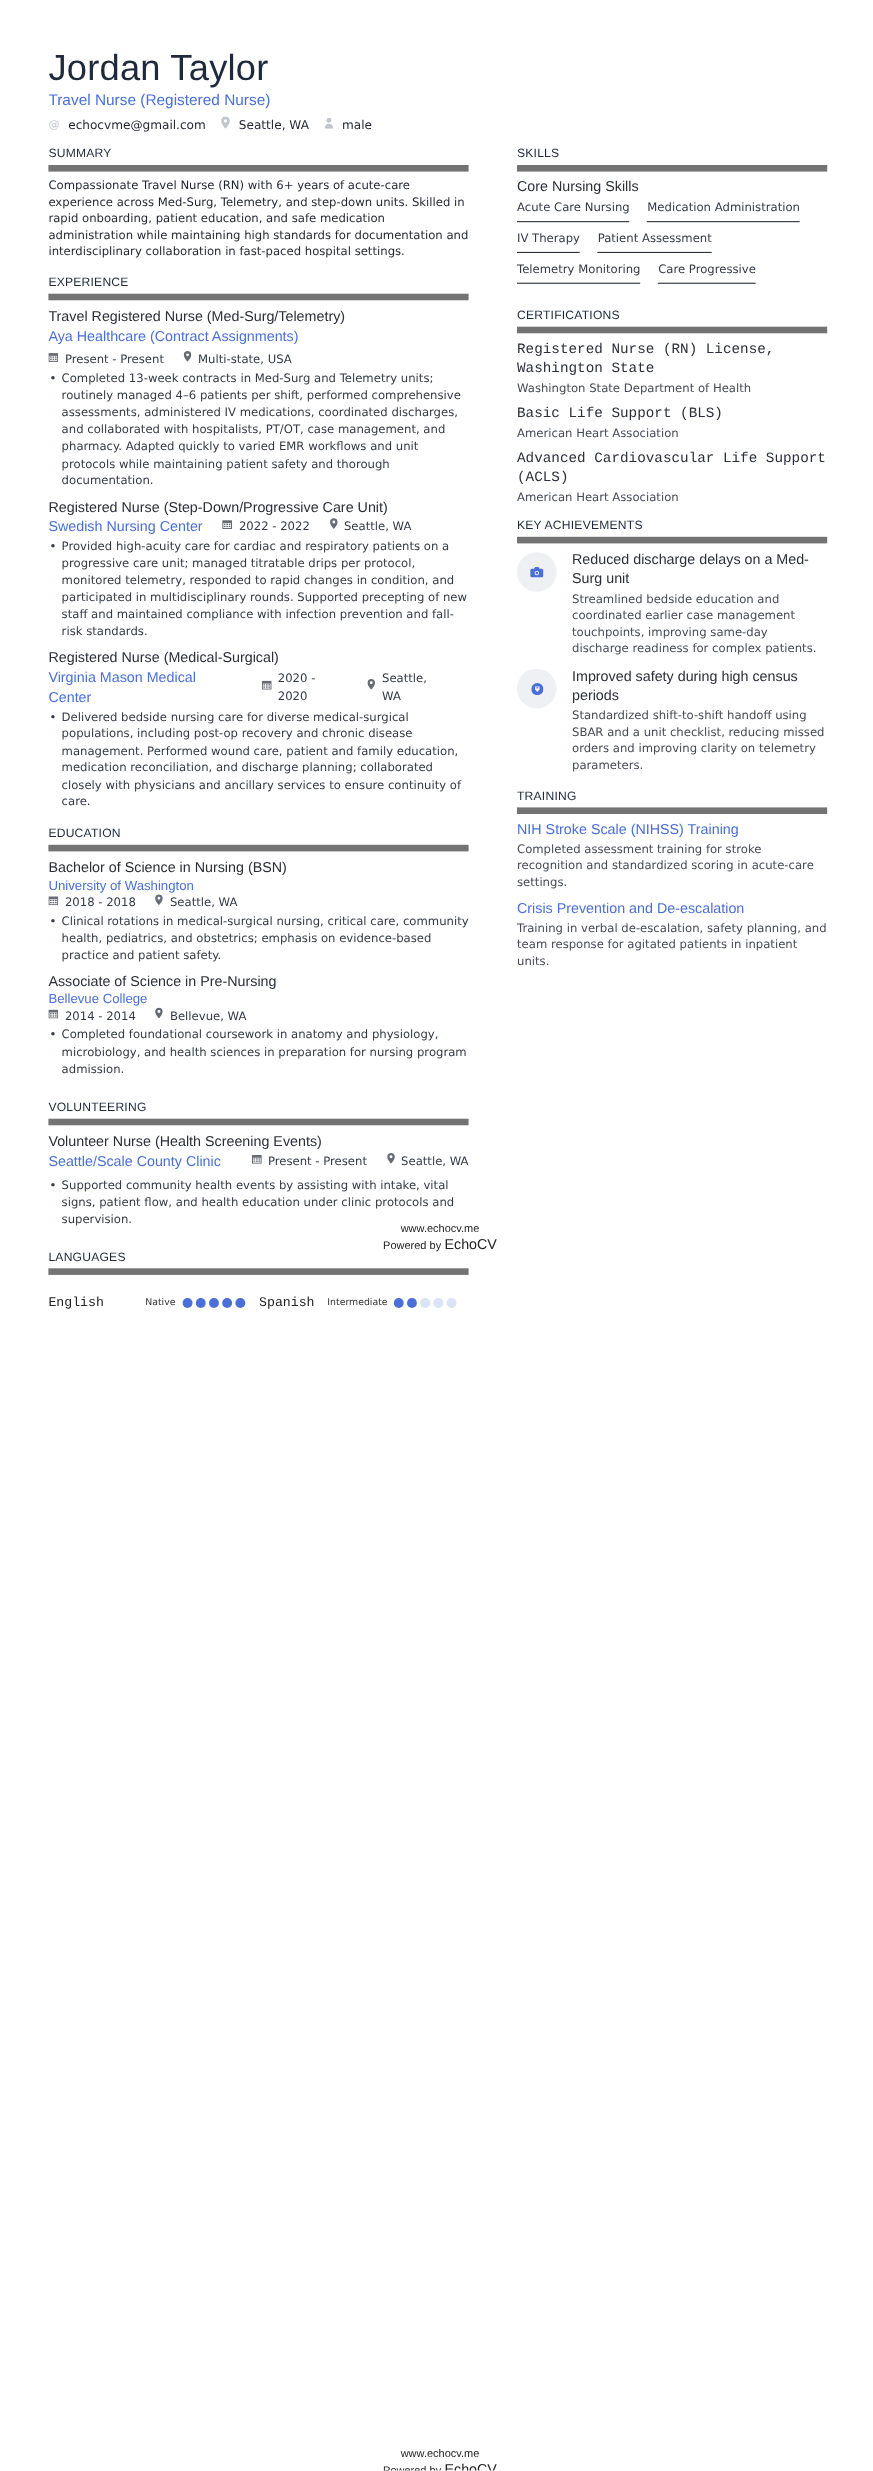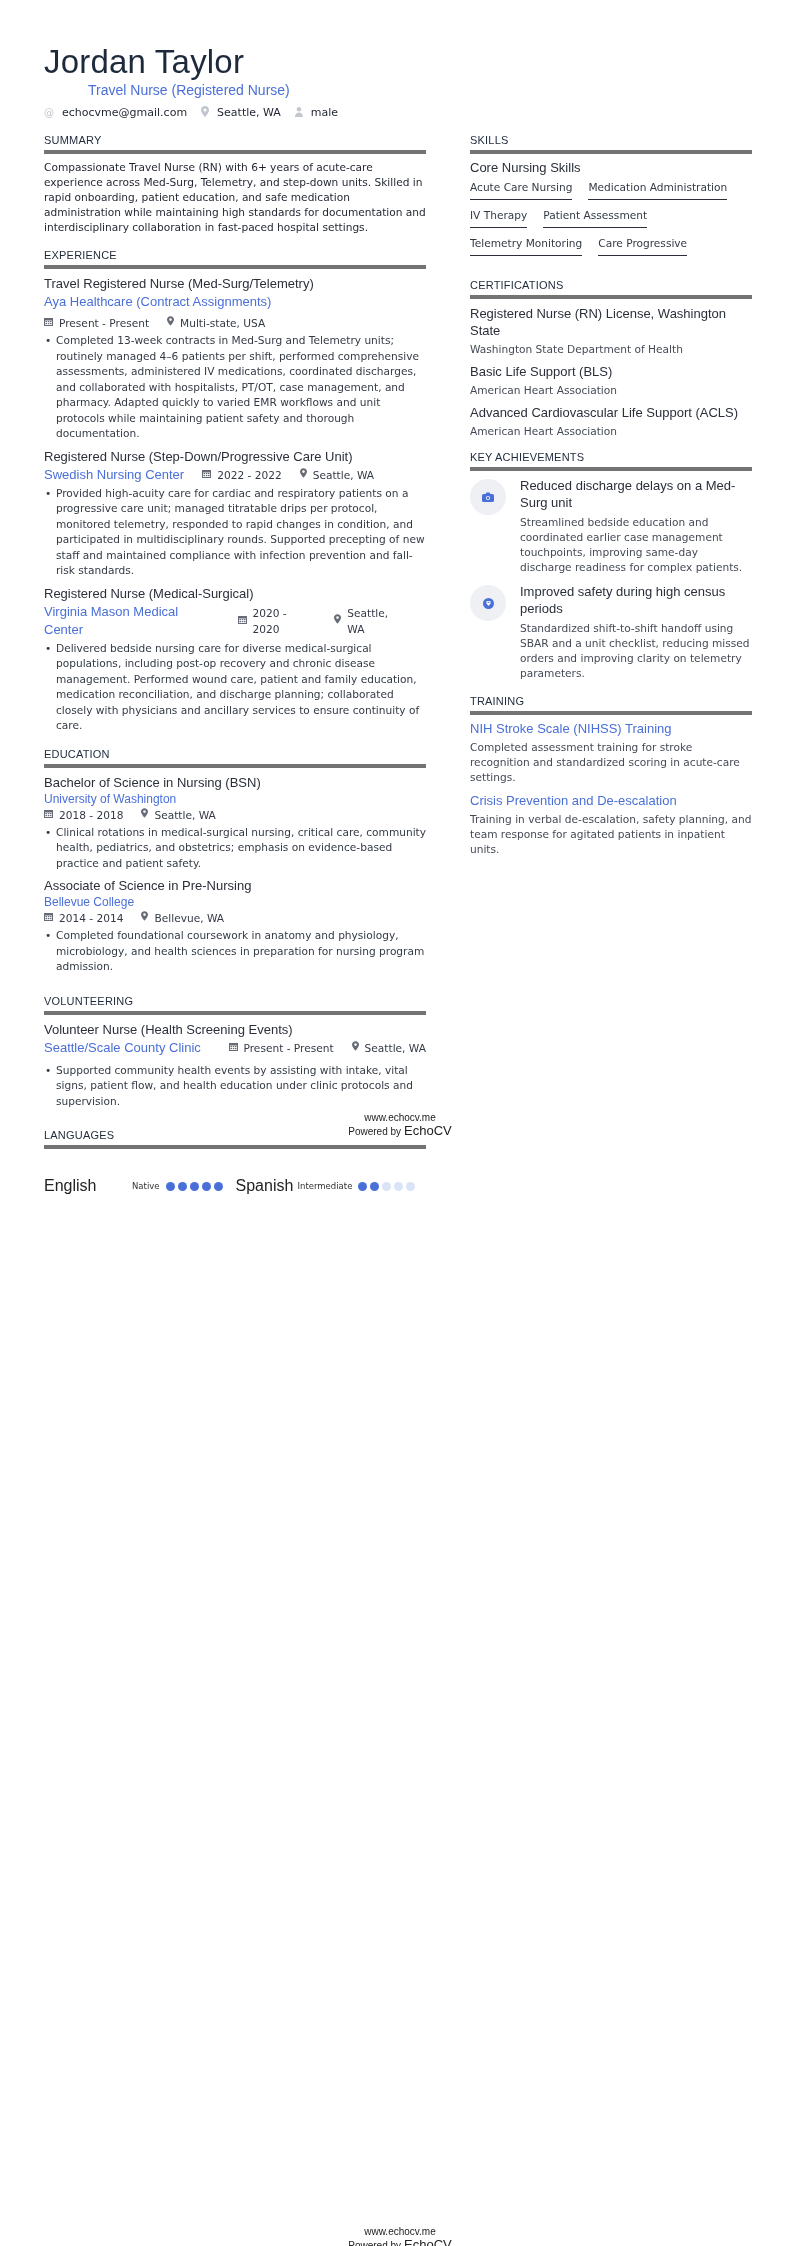--- a/index.html
+++ b/index.html
@@ -1,57 +1,57 @@
 <!DOCTYPE html>
 <html><head>
 <meta charset="utf-8">
 <style>
   * { box-sizing: border-box; margin: 0; padding: 0; }
   html, body { width: 794px; background: #ffffff; }
   body { font-family: "DejaVu Sans", sans-serif; color: #1f2430; position: relative; height: 2246px; overflow: hidden; }
   .page { position: absolute; left: 0; top: 0; width: 794px; }
   .header { position: absolute; left: 44px; top: 44px; }
   .name { font-family: "Liberation Sans", sans-serif; font-size: 33px; color: #1e2a3b; line-height: 36px; letter-spacing: 0.2px; }
-  .title { font-family: "Liberation Sans", sans-serif; font-size: 14px; color: #4a6fd8; margin-top: 2px; margin-left: 44px; }
+  .title { font-family: "Liberation Sans", sans-serif; font-size: 14px; color: #4a6fd8; margin-top: 2px; }
   .contacts { display: flex; align-items: center; margin-top: 8px; font-size: 11px; color: #1f2430; }
   .contact { display: flex; align-items: center; margin-right: 14px; }
   .contact .ic { color: #c2c6cd; font-size: 10px; margin-right: 8px; }
   .col-left { position: absolute; left: 44px; top: 134px; width: 382px; }
   .col-right { position: absolute; left: 470px; top: 134px; width: 282px; }
-  .section-title { font-family: "Liberation Sans", sans-serif; font-size: 11px; color: #1e2a3b; letter-spacing: 0.2px; text-transform: uppercase; padding-bottom: 4px; border-bottom: 4px solid #737373; margin-bottom: 6px; }
+  .section-title { font-family: "Liberation Sans", sans-serif; font-size: 11px; color: #1e2a3b; letter-spacing: 0.2px; text-transform: uppercase; padding-bottom: 4px; border-bottom: 6px solid #737373; margin-bottom: 6px; }
   .section { margin-bottom: 14px; }
   .para { font-size: 10.6px; line-height: 15px; color: #1f2430; }
   .role { font-family: "Liberation Sans", sans-serif; font-size: 13px; color: #2a2f3a; line-height: 18px; }
   .org { font-family: "Liberation Sans", sans-serif; font-size: 13px; color: #4a6fd8; line-height: 18px; }
   .meta { display: flex; align-items: center; font-size: 10.6px; color: #333a45; line-height: 16px; }
   .meta .item { display: flex; align-items: center; margin-right: 18px; }
   .meta .ic { color: #666b75; font-size: 9px; margin-right: 6px; }
   .org-line { display: flex; align-items: center; }
   .org-line .org { margin-right: 18px; }
   .org-line.spread { justify-content: space-between; }
   .bullets { list-style: none; margin-top: 2px; margin-bottom: 6px; }
   .bullets li { position: relative; padding-left: 12px; font-size: 10.6px; line-height: 15.5px; color: #333a45; }
   .bullets li::before { content: "•"; position: absolute; left: 1px; top: 0; color: #333a45; }
   .entry { margin-bottom: 4px; }
   .skill-group { font-family: "Liberation Sans", sans-serif; font-size: 13px; color: #2a2f3a; margin-bottom: 6px; }
   .tags { display: flex; flex-wrap: wrap; }
   .tag { font-size: 10.6px; color: #333a45; padding-bottom: 6px; border-bottom: 1px solid #2a2f3a; margin-right: 16px; margin-bottom: 9px; }
-  .cert-name { font-family: Liberation Sans, sans-serif; font-size: 13px; color: #2a2f3a; line-height: 17px; margin-bottom: 4px; }
+  .cert-name { font-family: Liberation Mono, monospace; font-size: 13px; color: #2a2f3a; line-height: 17px; margin-bottom: 4px; }
   .cert-issuer { font-size: 10.6px; color: #444a55; margin-bottom: 8px; }
   .ach { display: flex; margin-bottom: 8px; }
   .ach-icon { width: 36px; height: 36px; border-radius: 50%; background: #eef0f4; flex-shrink: 0; display: flex; align-items: center; justify-content: center; margin-right: 14px; margin-top: 2px; }
   .ach-title { font-family: "Liberation Sans", sans-serif; font-size: 13px; color: #2a2f3a; line-height: 17px; margin-bottom: 4px; }
   .ach-desc { font-size: 10.6px; line-height: 15px; color: #444a55; }
   .tr-name { font-family: "Liberation Sans", sans-serif; font-size: 13px; color: #4a6fd8; margin-bottom: 4px; }
   .tr-desc { font-size: 10.6px; line-height: 15px; color: #444a55; margin-bottom: 8px; }
   .footer { position: absolute; left: 42px; right: 36px; display: flex; justify-content: space-between; align-items: center; font-family: "Liberation Sans", sans-serif; font-size: 10px; color: #222; flex-direction: column; }
   .footer .brand { font-size: 13px; color: #222; margin-left: 3px; }
   .languages { position: absolute; left: 44px; top: 1177px; width: 382px; display: flex; align-items: center; }
   .lang { display: flex; align-items: center; }
-  .lang-name { font-family: Liberation Sans, sans-serif; font-size: 16px; color: #222; }
+  .lang-name { font-family: Liberation Mono, monospace; font-size: 12px; color: #222; }
   .lang-level { font-size: 8.5px; color: #333; }
   .dots { display: flex; margin-left: 6px; }
   .dot { width: 9px; height: 9px; border-radius: 50%; margin-right: 3px; background: #dbe3f7; }
   .dot.on { background: #4a6fd8; }
 </style>
 </head>
 <body>
 
 <div class="page">
 

